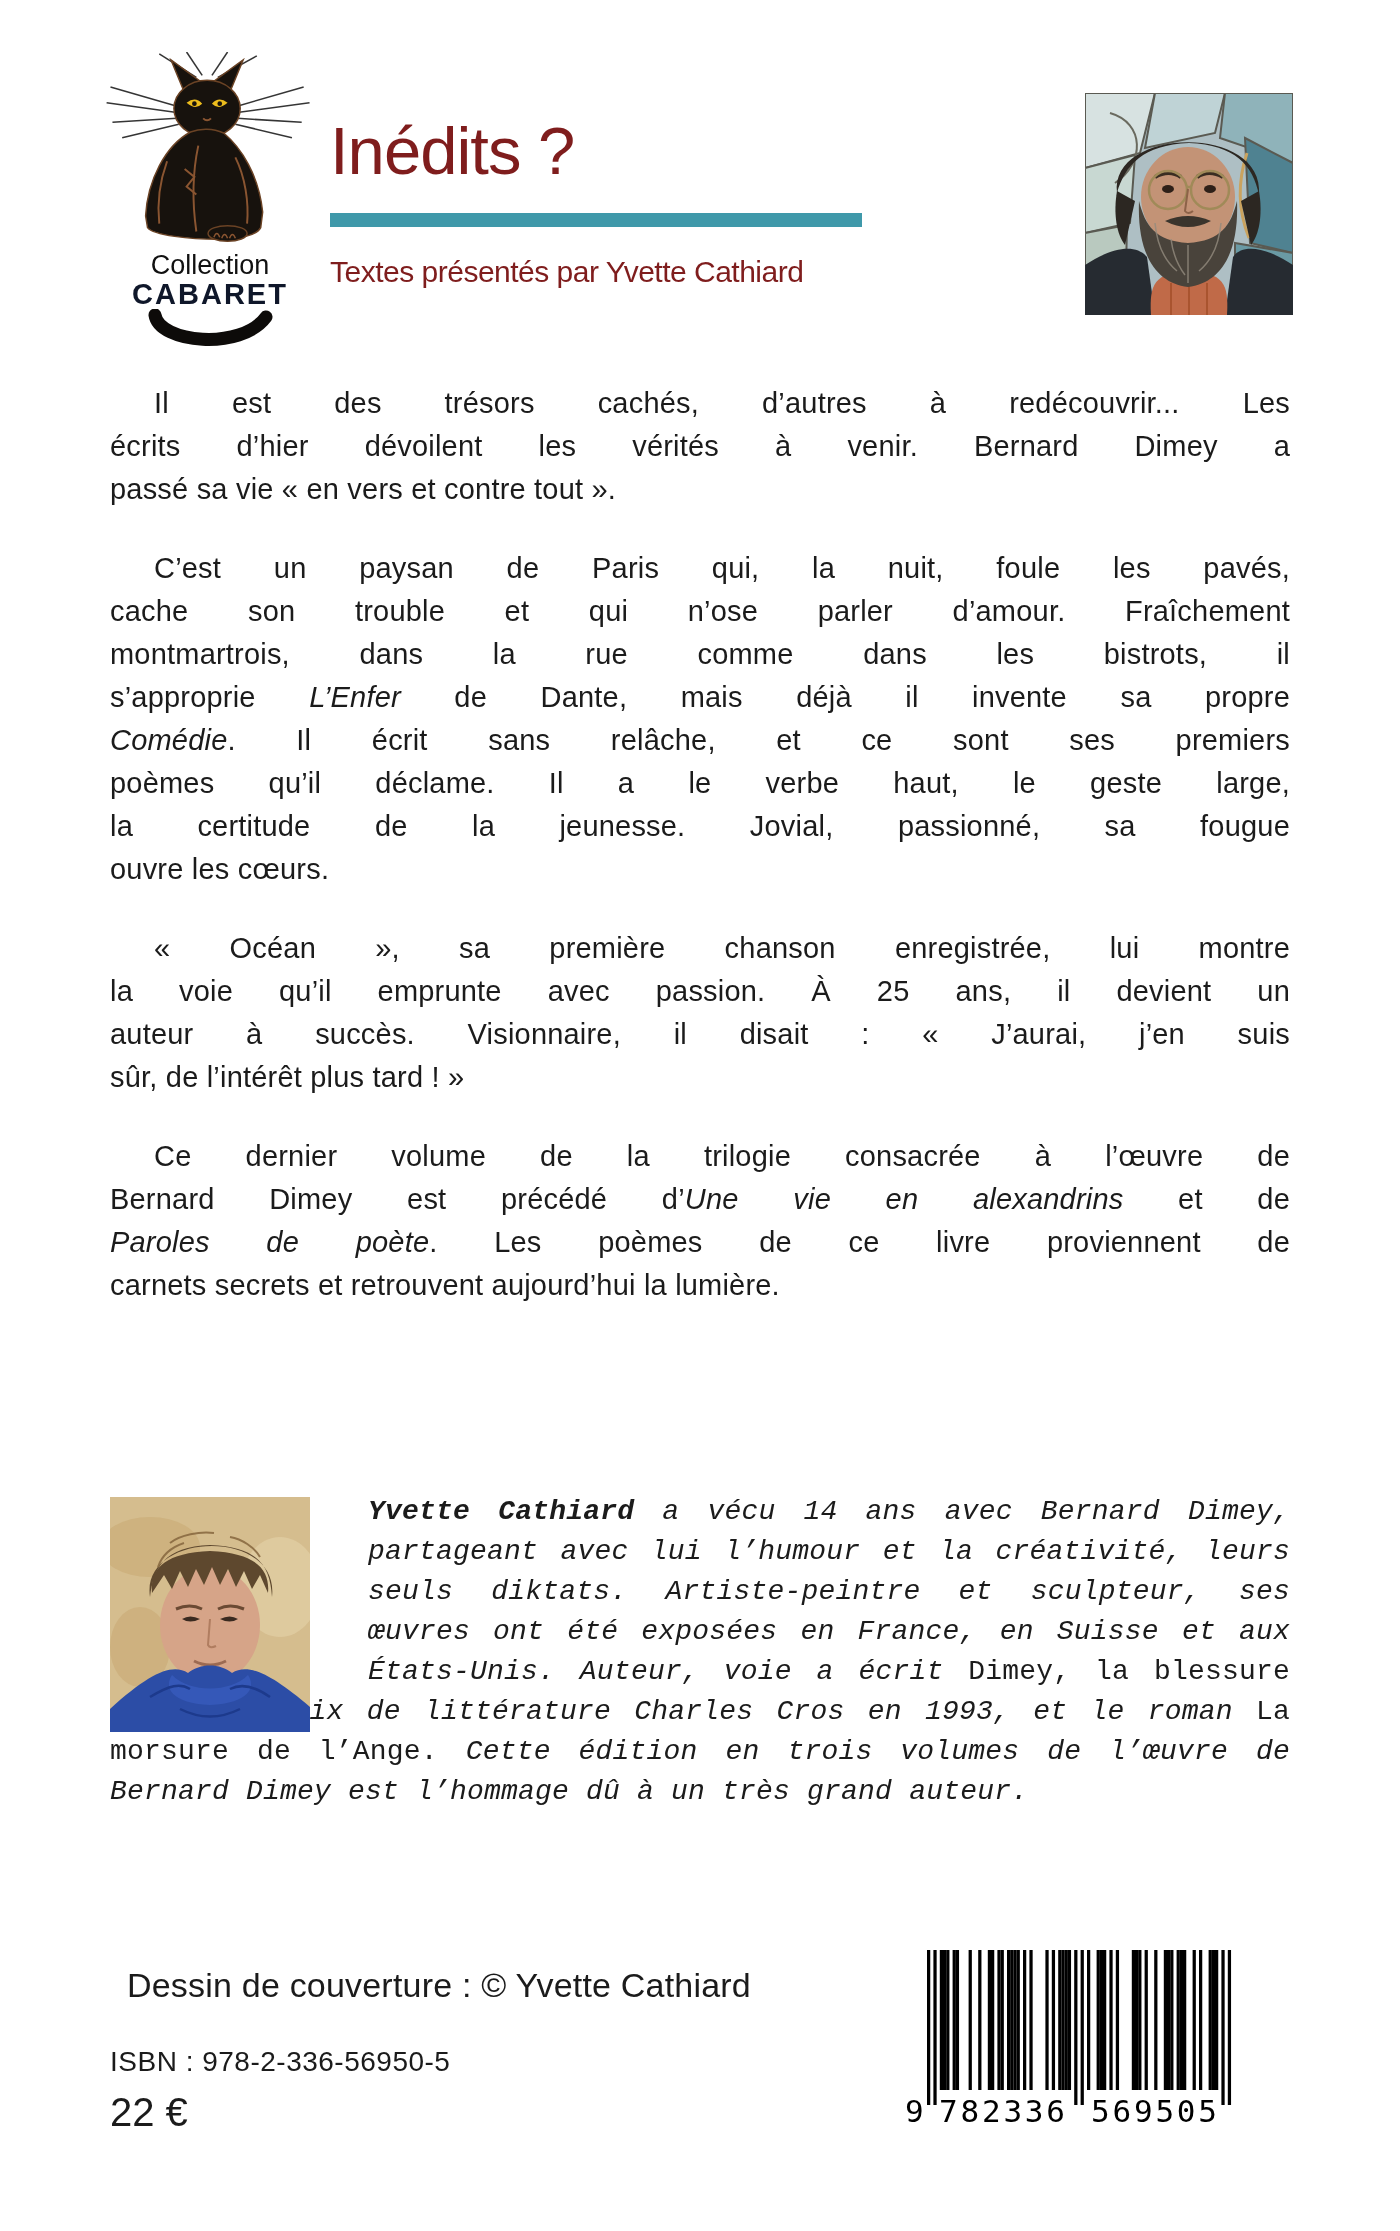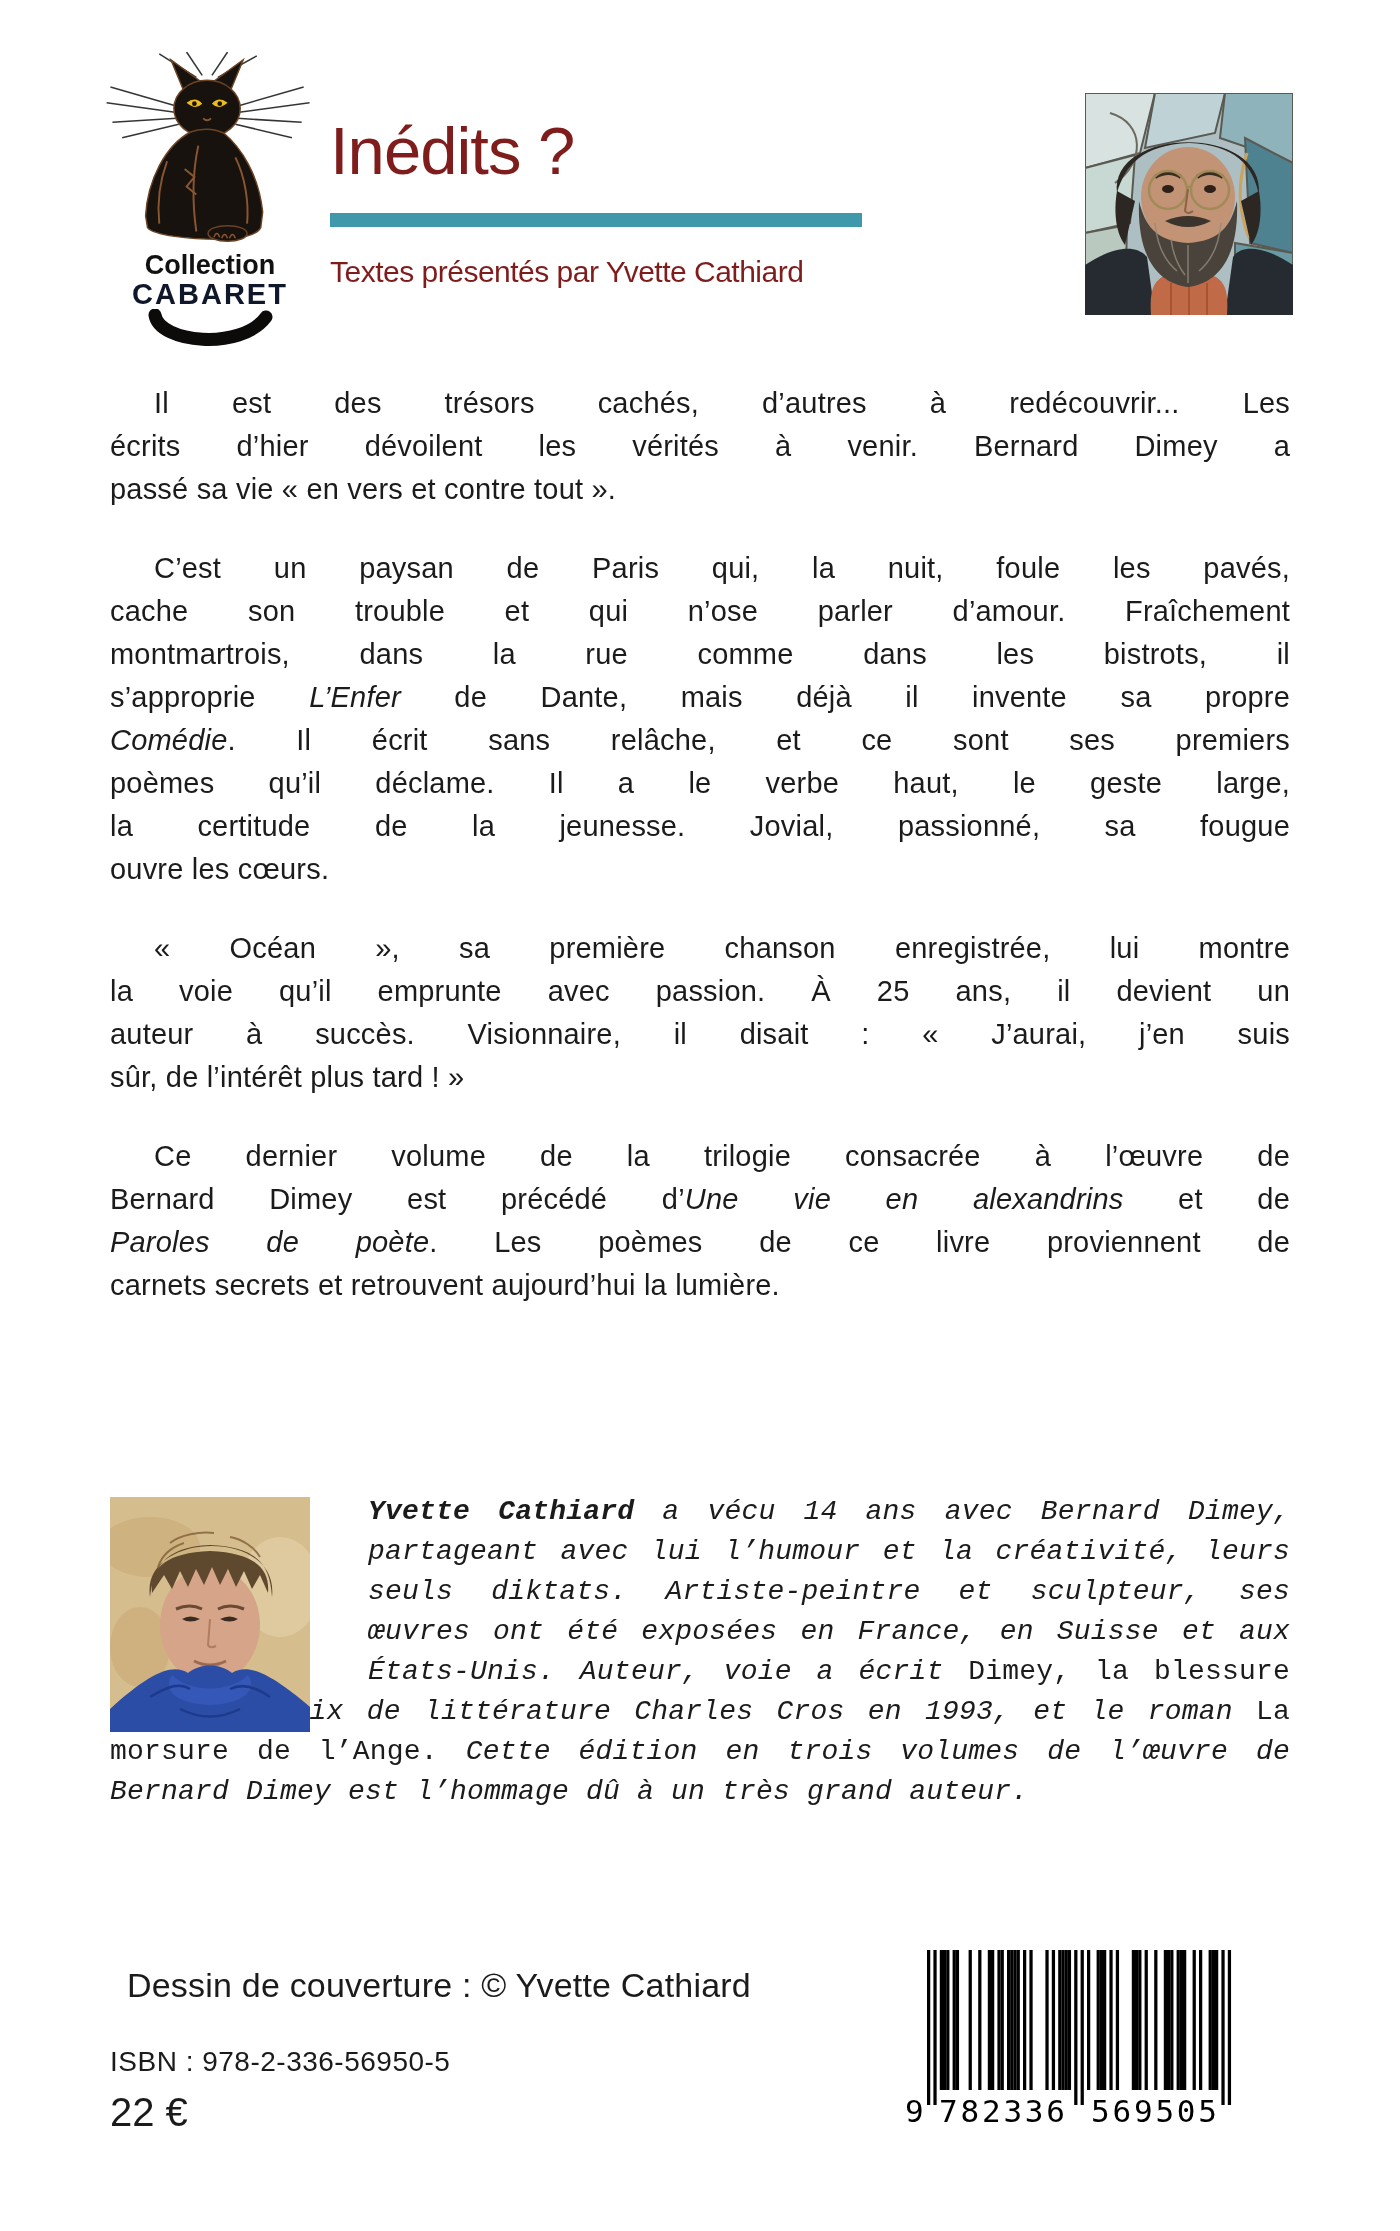--- a/index.html
+++ b/index.html
@@ -2,21 +2,21 @@
 <html><head>
 <meta charset="utf-8">
 <style>
   html,body{margin:0;padding:0;background:#e8e8e8;}
   .page{position:relative;width:1400px;height:2231px;background:#ffffff;overflow:hidden;
         font-family:"Liberation Sans",sans-serif;color:#1b1b1b;margin:0 auto;}
 
   
   .logo{position:absolute;left:100px;top:52px;width:220px;text-align:center;}
   .logo svg{display:block;margin:0 auto;}
-  .logo-collection{font-weight:700;font-size:27px;line-height:1.02;color:#111;}
+  .logo-collection{font-weight:400;font-size:27px;line-height:1.02;color:#111;}
   .logo-cabaret{font-weight:700;font-size:29px;line-height:1.02;color:#0f172a;letter-spacing:2px;}
 
   
   .title-block{position:absolute;left:330px;top:112px;width:560px;}
   .page-title{margin:0;font-size:67px;font-weight:400;letter-spacing:-1px;color:#7f1d1d;}
   .title-rule{width:532px;height:14px;background:#3f99aa;margin-top:24px;}
   .subtitle{margin-top:28px;font-size:30px;letter-spacing:-0.5px;color:#7f1d1d;}
 
   
   .author-photo{position:absolute;left:1085px;top:93px;width:208px;height:222px;overflow:hidden;}

